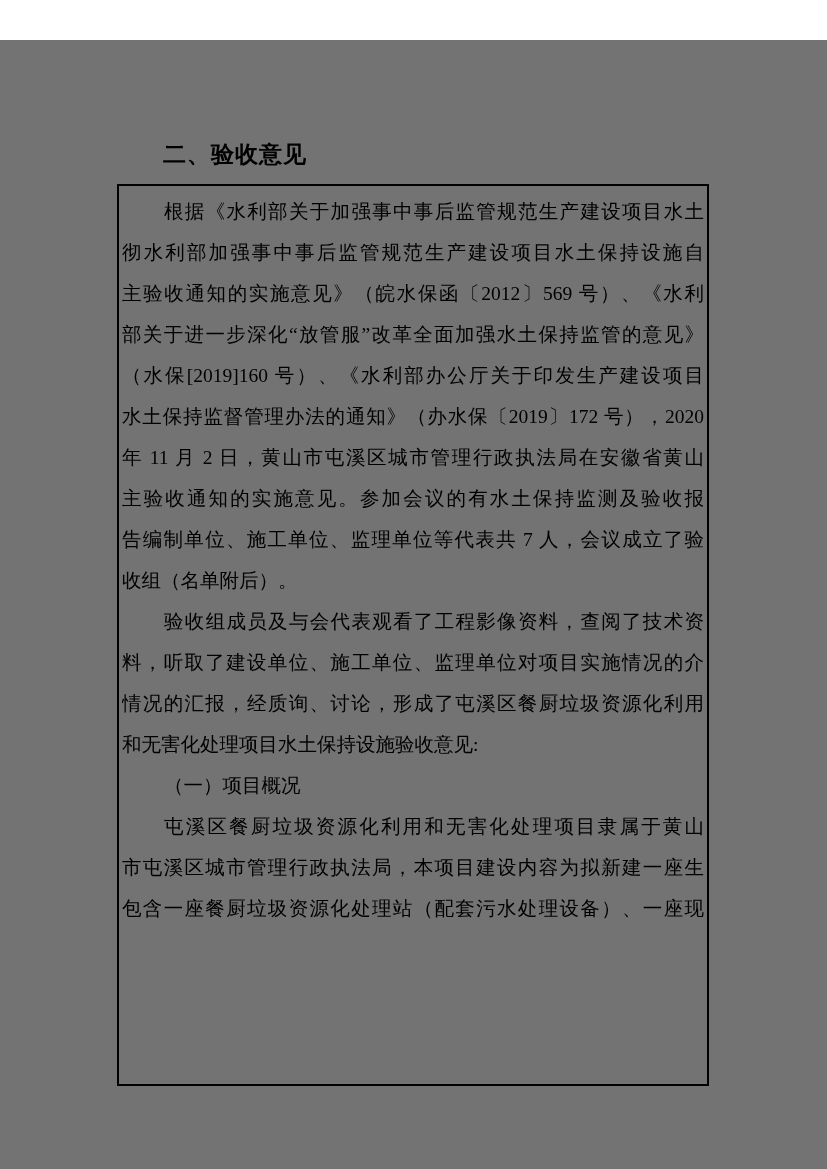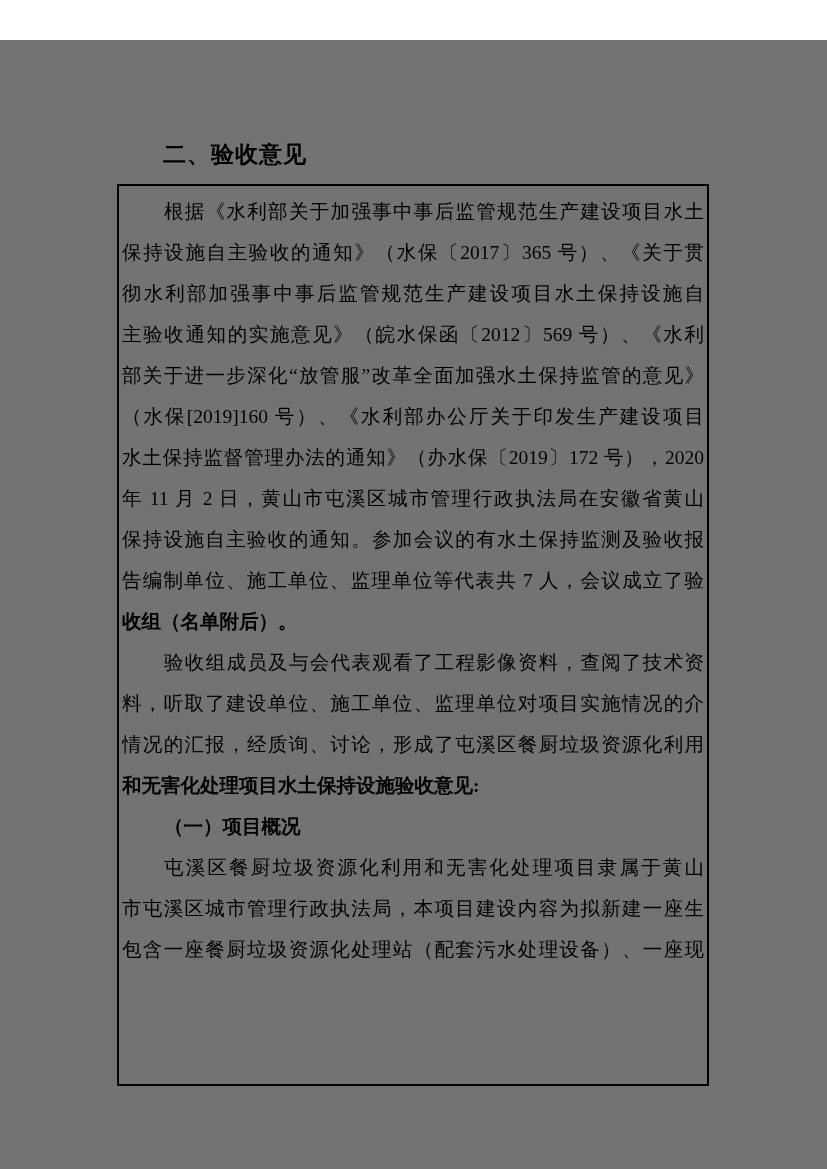--- a/index.html
+++ b/index.html
@@ -49,42 +49,40 @@
     overflow: hidden;
     text-align: justify;
     text-align-last: justify;
     text-justify: inter-character;
   }
   .line.first {
     text-indent: 42px;
   }
   .line.last {
     text-align-last: left;
-    font-weight: bold;
   }
 </style>
 </head>
 <body>
 
 <div class="page">
 
   <h2 class="heading">二、验收意见</h2>
 
   <div class="content-box">
 
     <div class="para">
       <div class="line first">根据《水利部关于加强事中事后监管规范生产建设项目水土</div>
-      <div class="line">保持设施自主验收的通知》（水保〔2017〕365 号）、《关于贯</div>
       <div class="line">彻水利部加强事中事后监管规范生产建设项目水土保持设施自</div>
       <div class="line">主验收通知的实施意见》（皖水保函〔2012〕569 号）、《水利</div>
       <div class="line">部关于进一步深化“放管服”改革全面加强水土保持监管的意见》</div>
       <div class="line">（水保[2019]160 号）、《水利部办公厅关于印发生产建设项目</div>
       <div class="line">水土保持监督管理办法的通知》（办水保〔2019〕172 号），2020</div>
       <div class="line">年 11 月 2 日，黄山市屯溪区城市管理行政执法局在安徽省黄山</div>
-      <div class="line">保持设施自主验收的通知。参加会议的有水土保持监测及验收报</div>
+      <div class="line">主验收通知的实施意见。参加会议的有水土保持监测及验收报</div>
       <div class="line">告编制单位、施工单位、监理单位等代表共 7 人，会议成立了验</div>
       <div class="line last">收组（名单附后）。</div>
     </div>
 
     <div class="para">
       <div class="line first">验收组成员及与会代表观看了工程影像资料，查阅了技术资</div>
       <div class="line">料，听取了建设单位、施工单位、监理单位对项目实施情况的介</div>
       <div class="line">情况的汇报，经质询、讨论，形成了屯溪区餐厨垃圾资源化利用</div>
       <div class="line last">和无害化处理项目水土保持设施验收意见:</div>
     </div>

